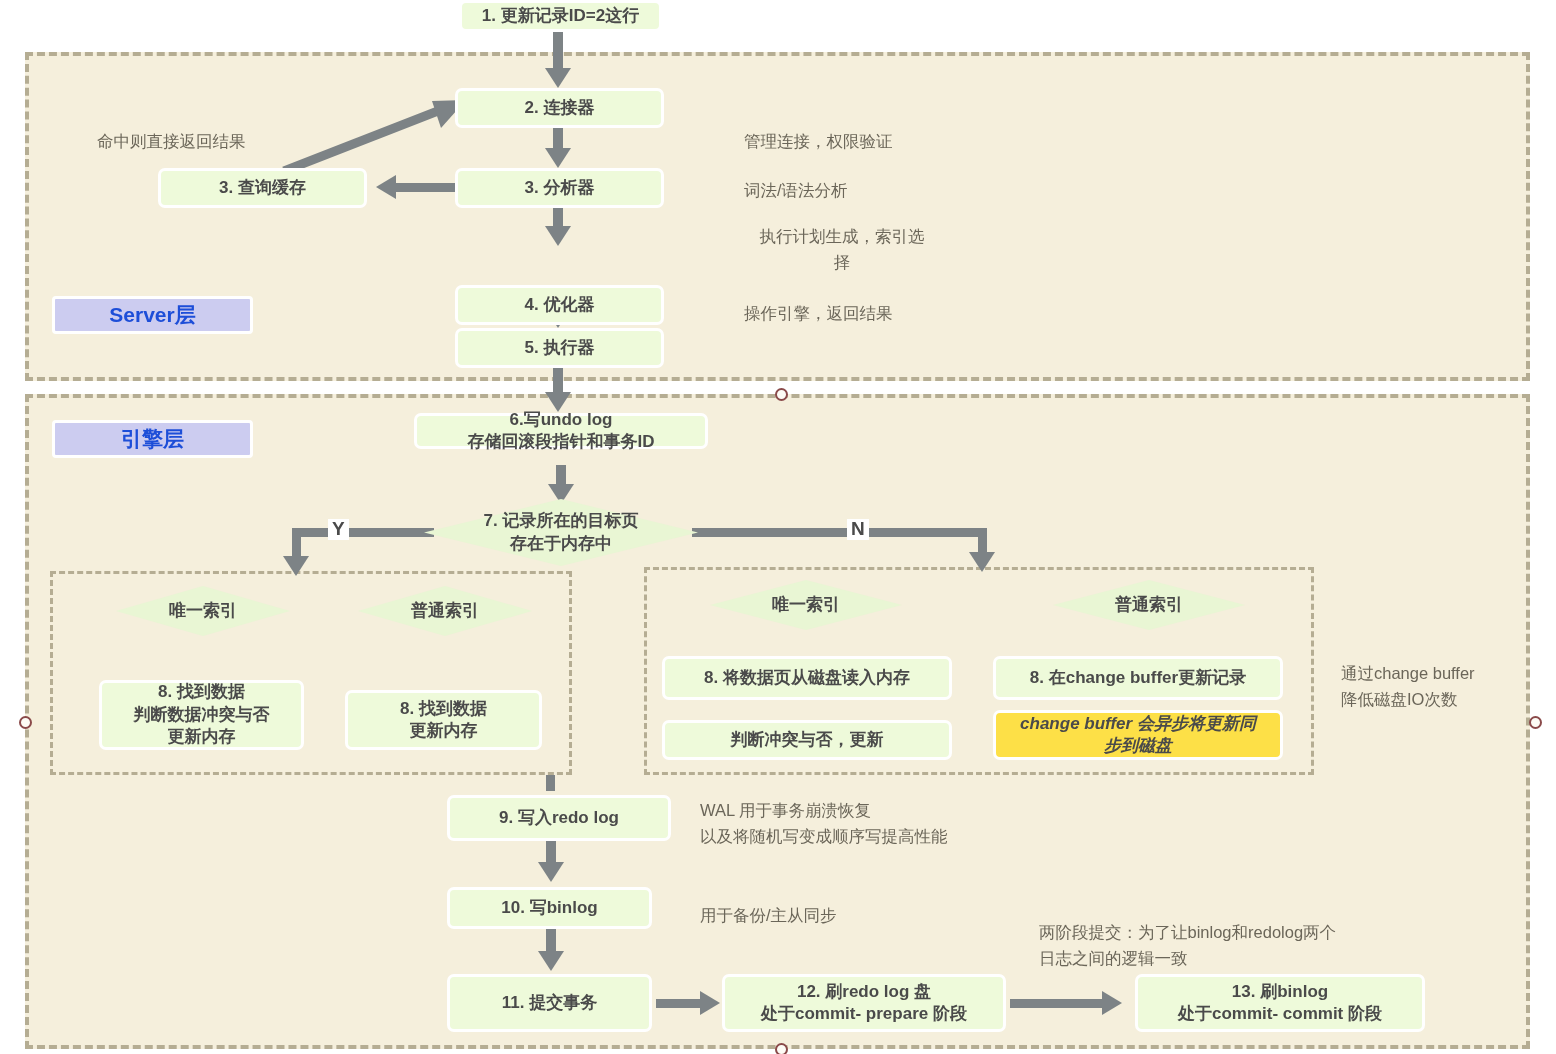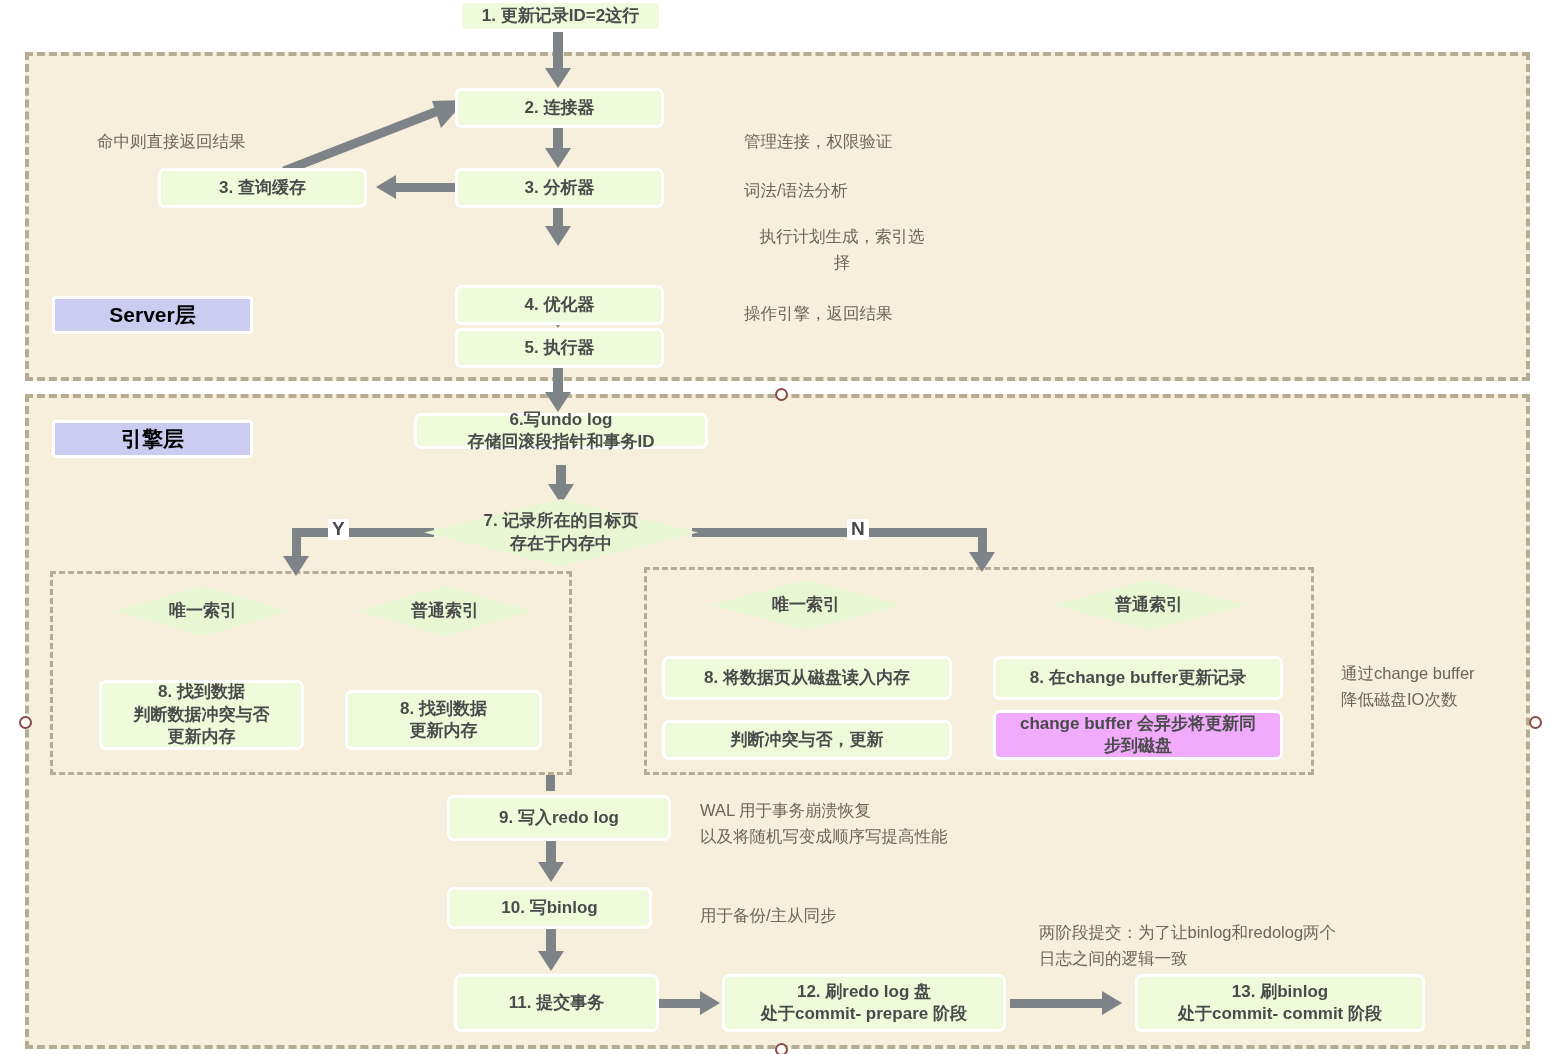--- a/index.html
+++ b/index.html
@@ -25,21 +25,21 @@
     justify-content:center;
     text-align:center;
     color:#4a4a4a;
     font-weight:bold;
     font-size:17px;
     line-height:1.32;
     padding:4px 8px;
     white-space:pre-line;
     z-index:6;
   }
-  .node.purple{background:#f0abfc;}
+  .node.purple{background:#fde047;font-style:italic;}
   
   .diamond{
     position:absolute;
     display:flex;align-items:center;justify-content:center;
     text-align:center;
     z-index:6;
     color:#4a4a4a;font-weight:bold;font-size:17px;line-height:1.32;
     white-space:pre-line;
   }
   .diamond .dshape{
@@ -65,21 +65,21 @@
     z-index:2;
   }
   
   .badge{
     position:absolute;
     box-sizing:border-box;
     background:#ccccf0;
     border:3px solid #ffffff;
     border-radius:4px;
     display:flex;align-items:center;justify-content:center;
-    color:#000000;
+    color:#1d4ed8;
     font-weight:bold;
     font-size:21px;
     z-index:6;
   }
   
   .anno{
     position:absolute;
     color:#6b6659;
     font-size:16.5px;
     line-height:1.55;
@@ -206,21 +206,21 @@
 
   <div class="node" style="left:447px;top:795px;width:224px;height:46px;">9. 写入redo log</div>
 
   <div class="anno" style="left:700px;top:798px;width:420px;">WAL 用于事务崩溃恢复
 以及将随机写变成顺序写提高性能</div>
 
   <div class="node" style="left:447px;top:887px;width:205px;height:42px;">10. 写binlog</div>
 
   <div class="anno" style="left:700px;top:903px;width:340px;">用于备份/主从同步</div>
 
-  <div class="node" style="left:447px;top:974px;width:205px;height:58px;margin-left:7px;">11. 提交事务</div>
+  <div class="node" style="left:447px;top:974px;width:205px;height:58px;">11. 提交事务</div>
 
   <div class="node" style="left:722px;top:974px;width:284px;height:58px;">12. 刷redo log 盘
 处于commit- prepare 阶段</div>
 
   <div class="node" style="left:1135px;top:974px;width:290px;height:58px;">13. 刷binlog
 处于commit- commit 阶段</div>
 
   <div class="anno" style="left:1039px;top:920px;width:420px;">两阶段提交：为了让binlog和redolog两个
 日志之间的逻辑一致</div>
 

